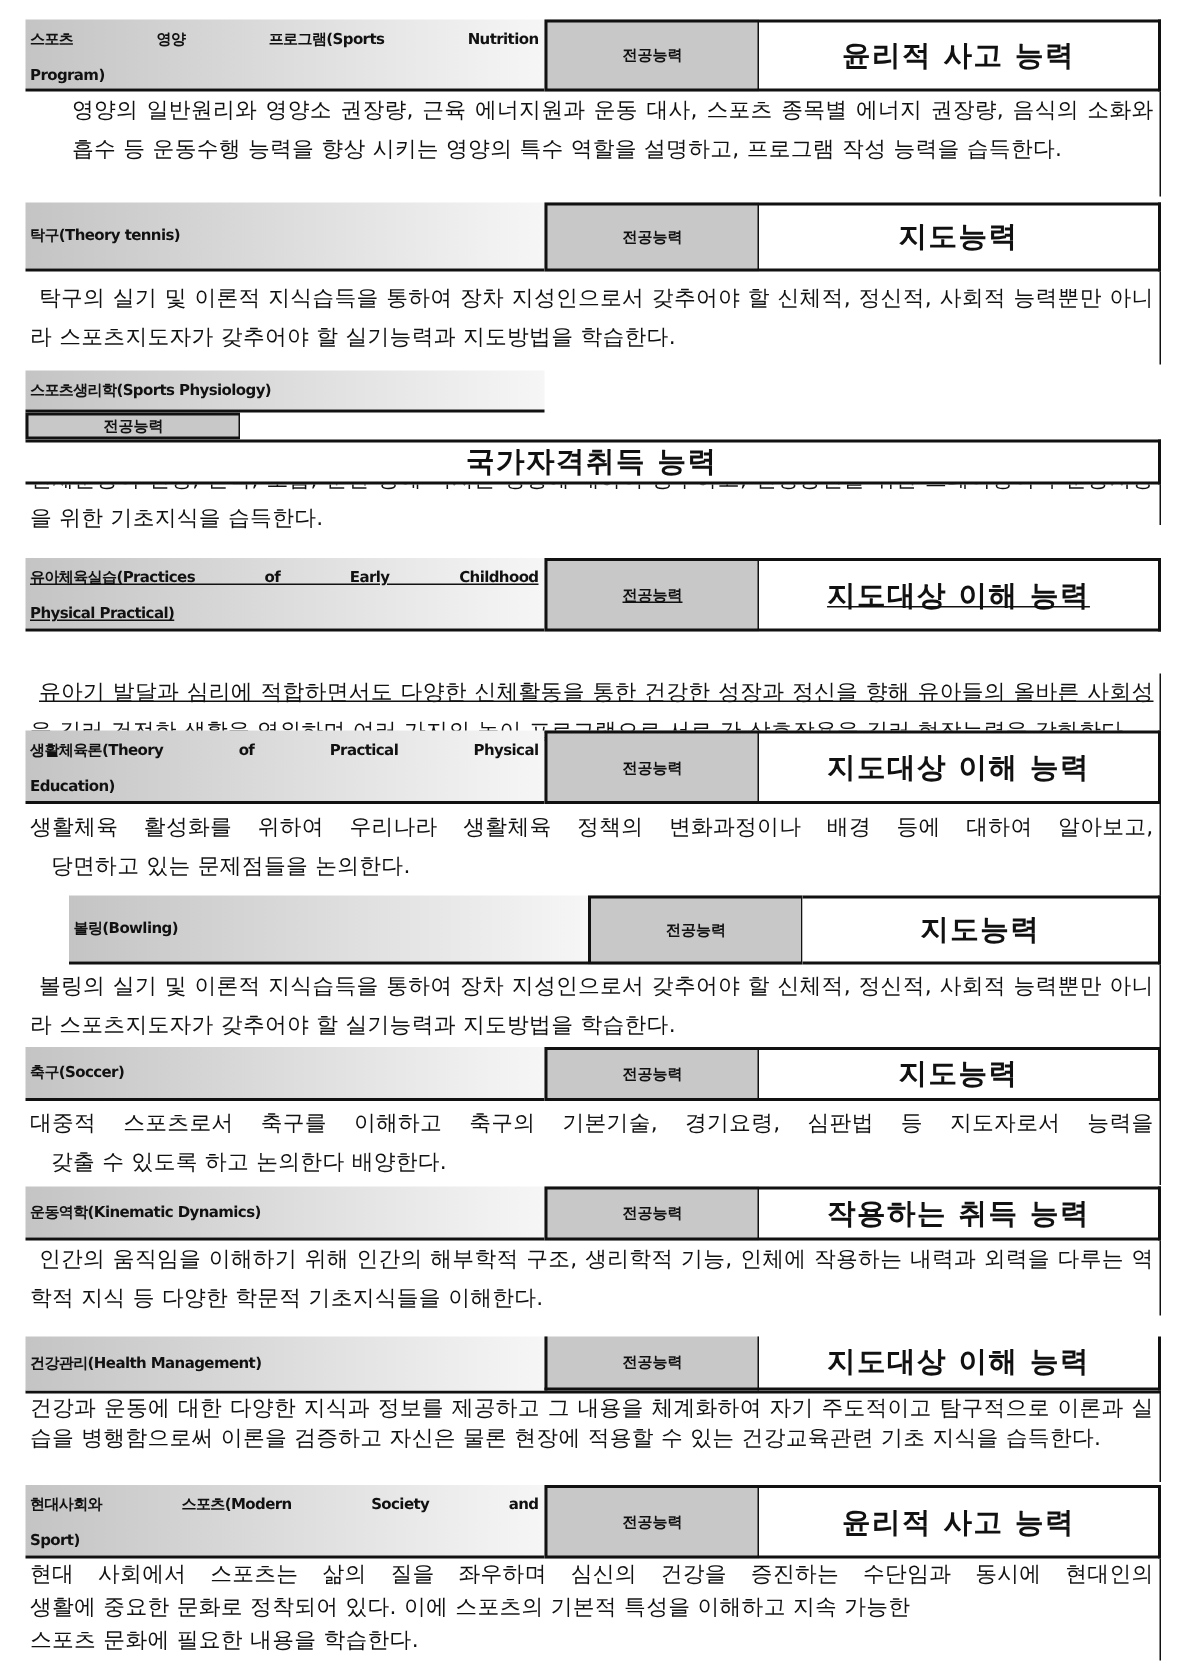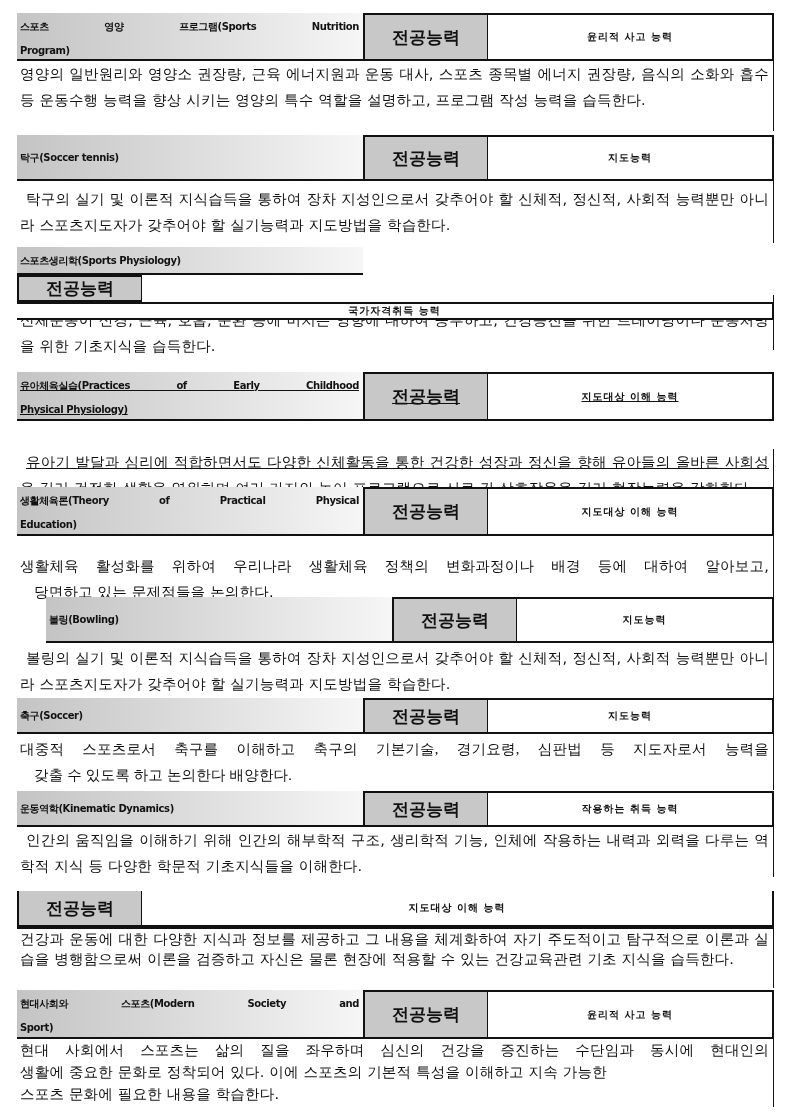--- a/index.html
+++ b/index.html
@@ -7,125 +7,126 @@
          font-family: "DejaVu Sans", "Liberation Sans", sans-serif; color: #111; }
   .course { position: absolute; left: 17px; width: 757px; }
   .hdr { position: relative; display: flex; }
   .hdr .title { width: 346px; box-sizing: border-box;
       background: linear-gradient(to right, #c4c4c4 0%, #dadada 45%, #f6f6f6 100%);
       border-bottom: 2px solid #111; padding: 2px 4px 0 3px;
       font-weight: bold; font-size: 10px; line-height: 24px; text-align: justify;
       text-align-last: justify; letter-spacing: -0.4px; }
   .hdr .title.single { text-align-last: left; display: flex; align-items: center; }
   .hdr .title .last { text-align-last: left; display: block; }
-  .hdr .cat { width: 125px; box-sizing: border-box; background: #c8c8c8;
+  .hdr .cat { width: 143px; box-sizing: border-box; background: #c8c8c8;
       border: 2px solid #111; border-right: 1px solid #111;
       display: flex; align-items: center; justify-content: center;
-      font-weight: bold; font-size: 17px; }
+      font-weight: bold; font-size: 10px; }
   .hdr .comp { flex: 1; box-sizing: border-box; background: #fff;
       border: 2px solid #111; border-left: none;
       display: flex; align-items: center; justify-content: center;
-      font-weight: bold; font-size: 10px; letter-spacing: 1px; }
+      font-weight: bold; font-size: 19px; letter-spacing: 1px; }
   .desc { box-sizing: border-box; border-right: 1px solid #111;
       padding: 0 4px 0 3px; font-size: 14.5px; line-height: 26px;
       text-align: justify; letter-spacing: 0.2px; }
   .desc.indent { text-indent: 6px; }
 </style>
 </head>
 <body>
 
 <div class="course" style="top:13px;">
   <div class="hdr" style="height:48px;">
     <div class="title">
       <span>스포츠 영양 프로그램(Sports Nutrition</span>
       <span class="last">Program)</span>
     </div>
     <div class="cat">전공능력</div>
     <div class="comp">윤리적 사고 능력</div>
   </div>
-  <div class="desc" style="height:70px;">영양의 일반원리와 영양소 권장량, 근육 에너지원과 운동 대사, 스포츠 종목별 에너지 권장량, 음식의 소화와 흡수 등 운동수행 능력을 향상 시키는 영양의 특수 역할을 설명하고, 프로그램 작성 능력을 습득한다.</div>
+  <div class="desc" style="height:70px;margin-left:28px;">영양의 일반원리와 영양소 권장량, 근육 에너지원과 운동 대사, 스포츠 종목별 에너지 권장량, 음식의 소화와 흡수 등 운동수행 능력을 향상 시키는 영양의 특수 역할을 설명하고, 프로그램 작성 능력을 습득한다.</div>
 </div>
 
 <div class="course" style="top:135px;">
   <div class="hdr" style="height:46px;">
-    <div class="title single">탁구(Soccer tennis)</div>
+    <div class="title single">탁구(Theory tennis)</div>
     <div class="cat">전공능력</div>
     <div class="comp">지도능력</div>
   </div>
   <div class="desc indent" style="height:62px; padding-top:5px;">탁구의 실기 및 이론적 지식습득을 통하여 장차 지성인으로서 갖추어야 할 신체적, 정신적, 사회적 능력뿐만 아니라 스포츠지도자가 갖추어야 할 실기능력과 지도방법을 학습한다.</div>
 </div>
 
 <div class="course" style="top:247px;">
   <div class="hdr" style="height:48px;flex-direction:column;">
     <div class="title single">스포츠생리학(Sports Physiology)</div>
     <div class="cat">전공능력</div>
     <div class="comp">국가자격취득 능력</div>
   </div>
   <div class="desc" style="height:55px; padding-top:12px;">신체운동이 신경, 근육, 호흡, 순환 등에 미치는 영향에 대하여 공부하고, 건강증진을 위한 트레이닝이나 운동처방을 위한 기초지식을 습득한다.</div>
 </div>
 
 <div class="course" style="top:372px;text-decoration:underline;">
   <div class="hdr" style="height:49px;">
     <div class="title">
       <span>유아체육실습(Practices of Early Childhood</span>
-      <span class="last">Physical Physiology)</span>
+      <span class="last">Physical Practical)</span>
     </div>
     <div class="cat">전공능력</div>
     <div class="comp">지도대상 이해 능력</div>
   </div>
   <div class="desc indent" style="height:72px;margin-top:28px;">유아기 발달과 심리에 적합하면서도 다양한 신체활동을 통한 건강한 성장과 정신을 향해 유아들의 올바른 사회성을 길러 건전한 생활을 영위하며 여러 가지의 놀이 프로그램으로 서로 간 상호작용을 길러 현장능력을 강화한다..</div>
 </div>
 
 <div class="course" style="top:487px;">
   <div class="hdr" style="height:49px;">
     <div class="title">
       <span>생활체육론(Theory of Practical Physical</span>
       <span class="last">Education)</span>
     </div>
     <div class="cat">전공능력</div>
     <div class="comp">지도대상 이해 능력</div>
   </div>
-  <div class="desc" style="height:76px; padding-top:17px;">
+  <div class="desc" style="height:76px; padding-top:3px;">
     <div style="text-align-last:justify;">생활체육 활성화를 위하여 우리나라 생활체육 정책의 변화과정이나 배경 등에 대하여 알아보고,</div>
     <div style="padding-left:14px;">당면하고 있는 문제점들을 논의한다.</div>
   </div>
 </div>
 
 <div class="course" style="top:597px;">
   <div class="hdr" style="height:46px;padding-left:29px;">
     <div class="title single">볼링(Bowling)</div>
     <div class="cat">전공능력</div>
     <div class="comp">지도능력</div>
   </div>
   <div class="desc indent" style="height:55px; padding-top:2px;">볼링의 실기 및 이론적 지식습득을 통하여 장차 지성인으로서 갖추어야 할 신체적, 정신적, 사회적 능력뿐만 아니라 스포츠지도자가 갖추어야 할 실기능력과 지도방법을 학습한다.</div>
 </div>
 
 <div class="course" style="top:698px;">
   <div class="hdr" style="height:36px;">
     <div class="title single">축구(Soccer)</div>
     <div class="cat">전공능력</div>
     <div class="comp">지도능력</div>
   </div>
-  <div class="desc" style="height:56px; padding-top:2px;font-family:Liberation Serif, serif;">
+  <div class="desc" style="height:56px; padding-top:2px;">
     <div style="text-align-last:justify;">대중적 스포츠로서 축구를 이해하고 축구의 기본기술, 경기요령, 심판법 등 지도자로서 능력을</div>
     <div style="padding-left:14px;">갖출 수 있도록 하고 논의한다 배양한다.</div>
   </div>
 </div>
 
 <div class="course" style="top:791px;">
   <div class="hdr" style="height:36px;">
     <div class="title single">운동역학(Kinematic Dynamics)</div>
     <div class="cat">전공능력</div>
     <div class="comp">작용하는 취득 능력</div>
   </div>
   <div class="desc indent" style="height:50px; padding-top:0px;">인간의 움직임을 이해하기 위해 인간의 해부학적 구조, 생리학적 기능, 인체에 작용하는 내력과 외력을 다루는 역학적 지식 등 다양한 학문적 기초지식들을 이해한다.</div>
 </div>
 
 <div class="course" style="top:891px;">
   <div class="hdr" style="height:36px;">
+    <div class="title single" style="border-bottom:none;">건강관리(Health Management)</div>
     <div class="cat" style="border-top:none;">전공능력</div>
     <div class="comp" style="border-top:none;">지도대상 이해 능력</div>
   </div>
   <div class="desc" style="height:61px; line-height:20px; border-top:2px solid #111;">건강과 운동에 대한 다양한 지식과 정보를 제공하고 그 내용을 체계화하여 자기 주도적이고 탐구적으로 이론과 실습을 병행함으로써 이론을 검증하고 자신은 물론 현장에 적용할 수 있는 건강교육관련 기초 지식을 습득한다.</div>
 </div>
 
 <div class="course" style="top:990px;">
   <div class="hdr" style="height:49px;">
     <div class="title">
       <span>현대사회와 스포츠(Modern Society and</span>

